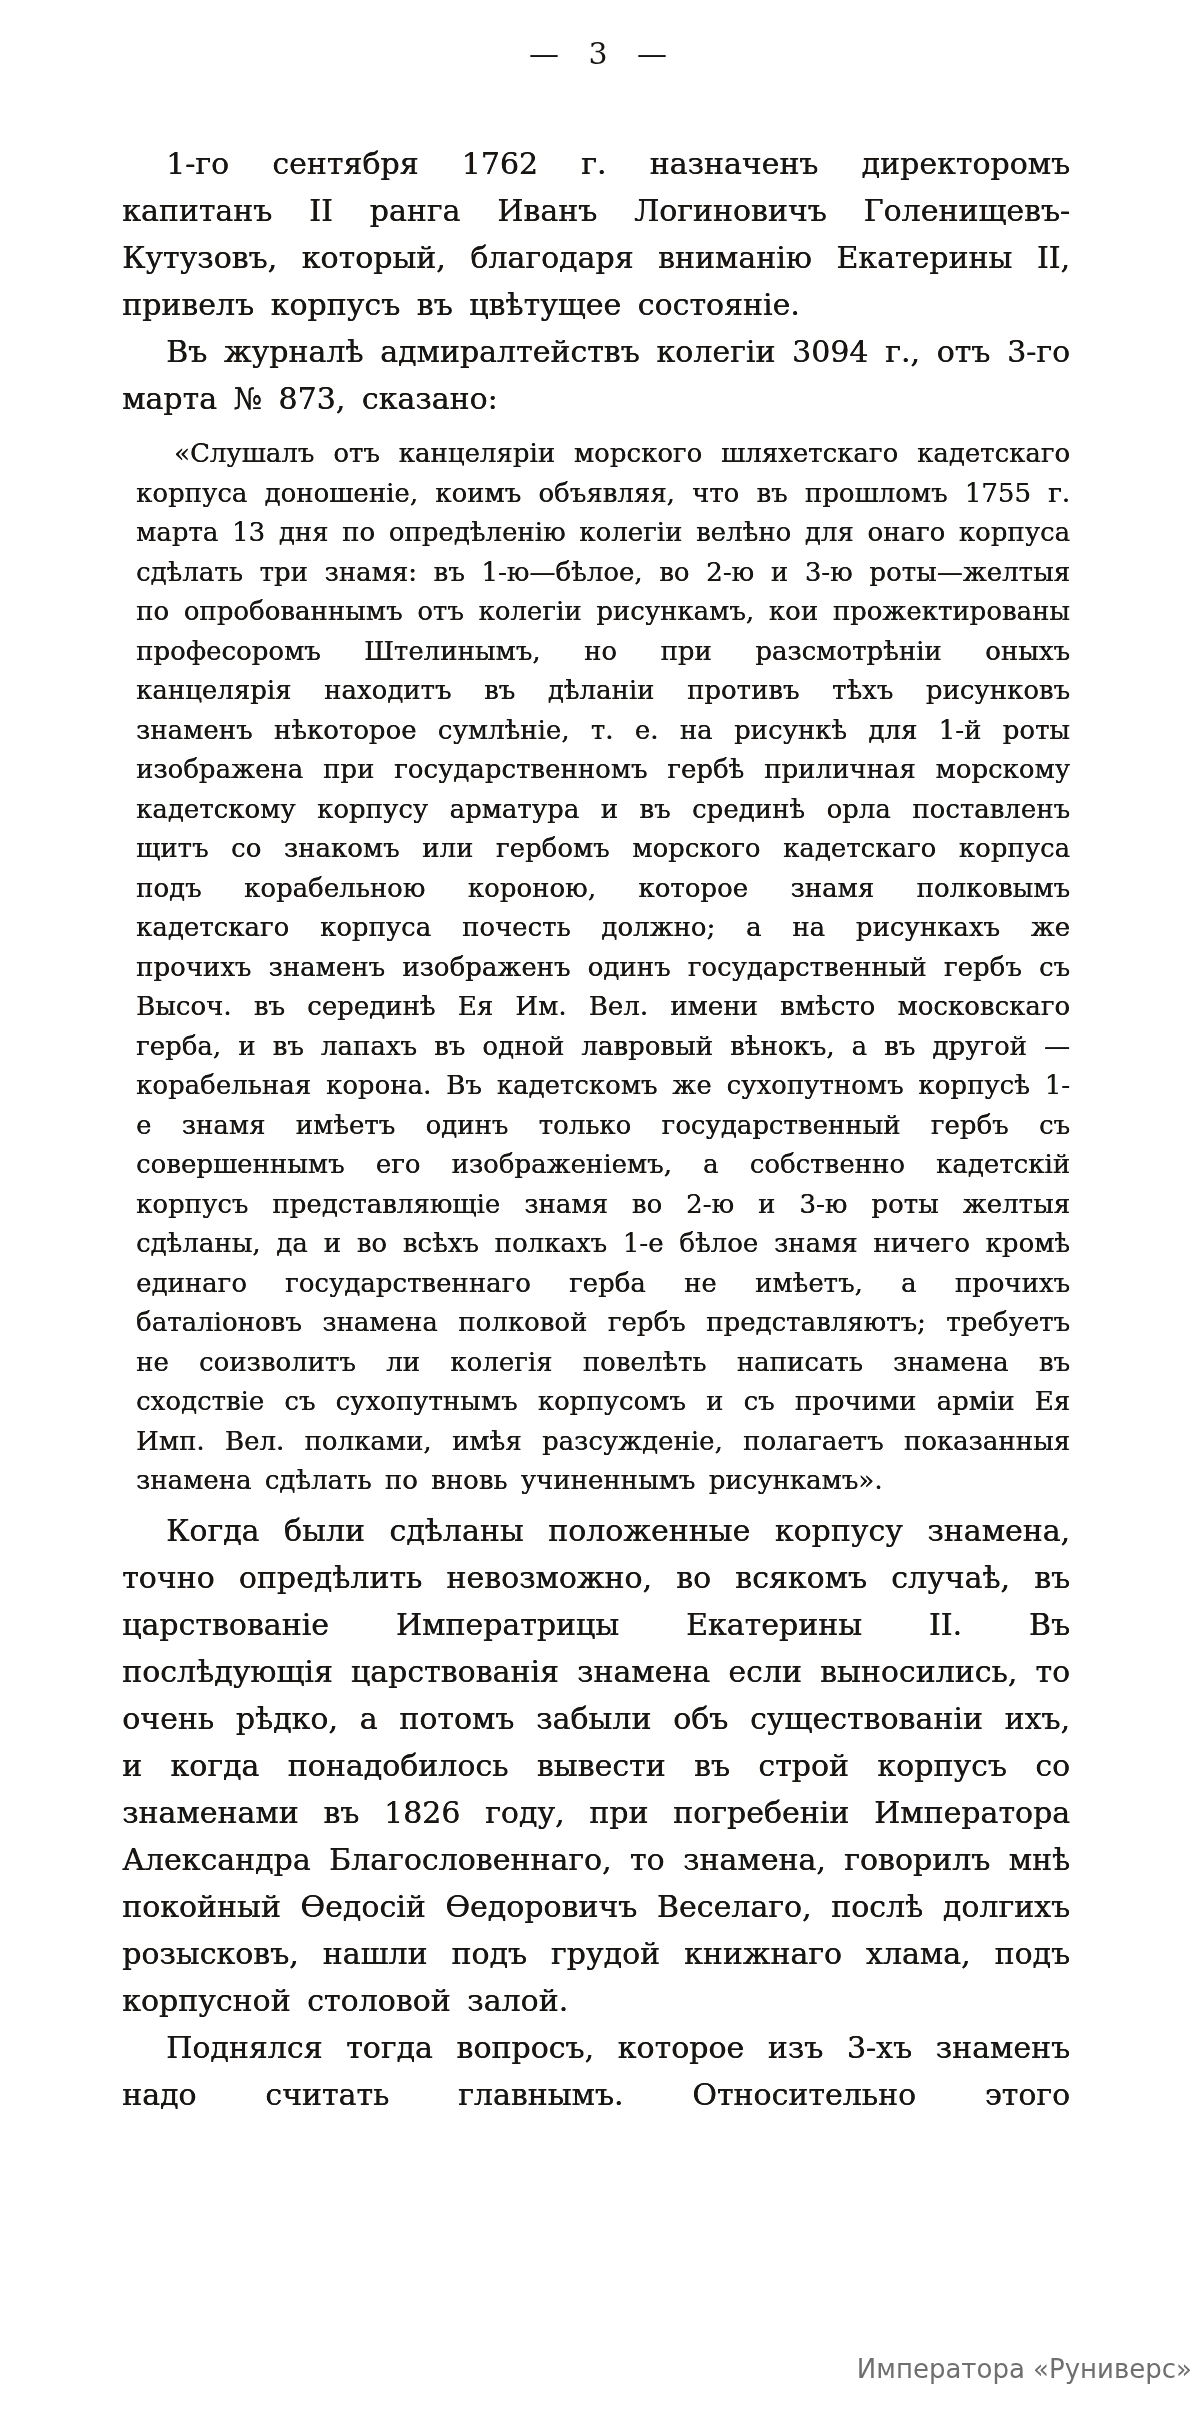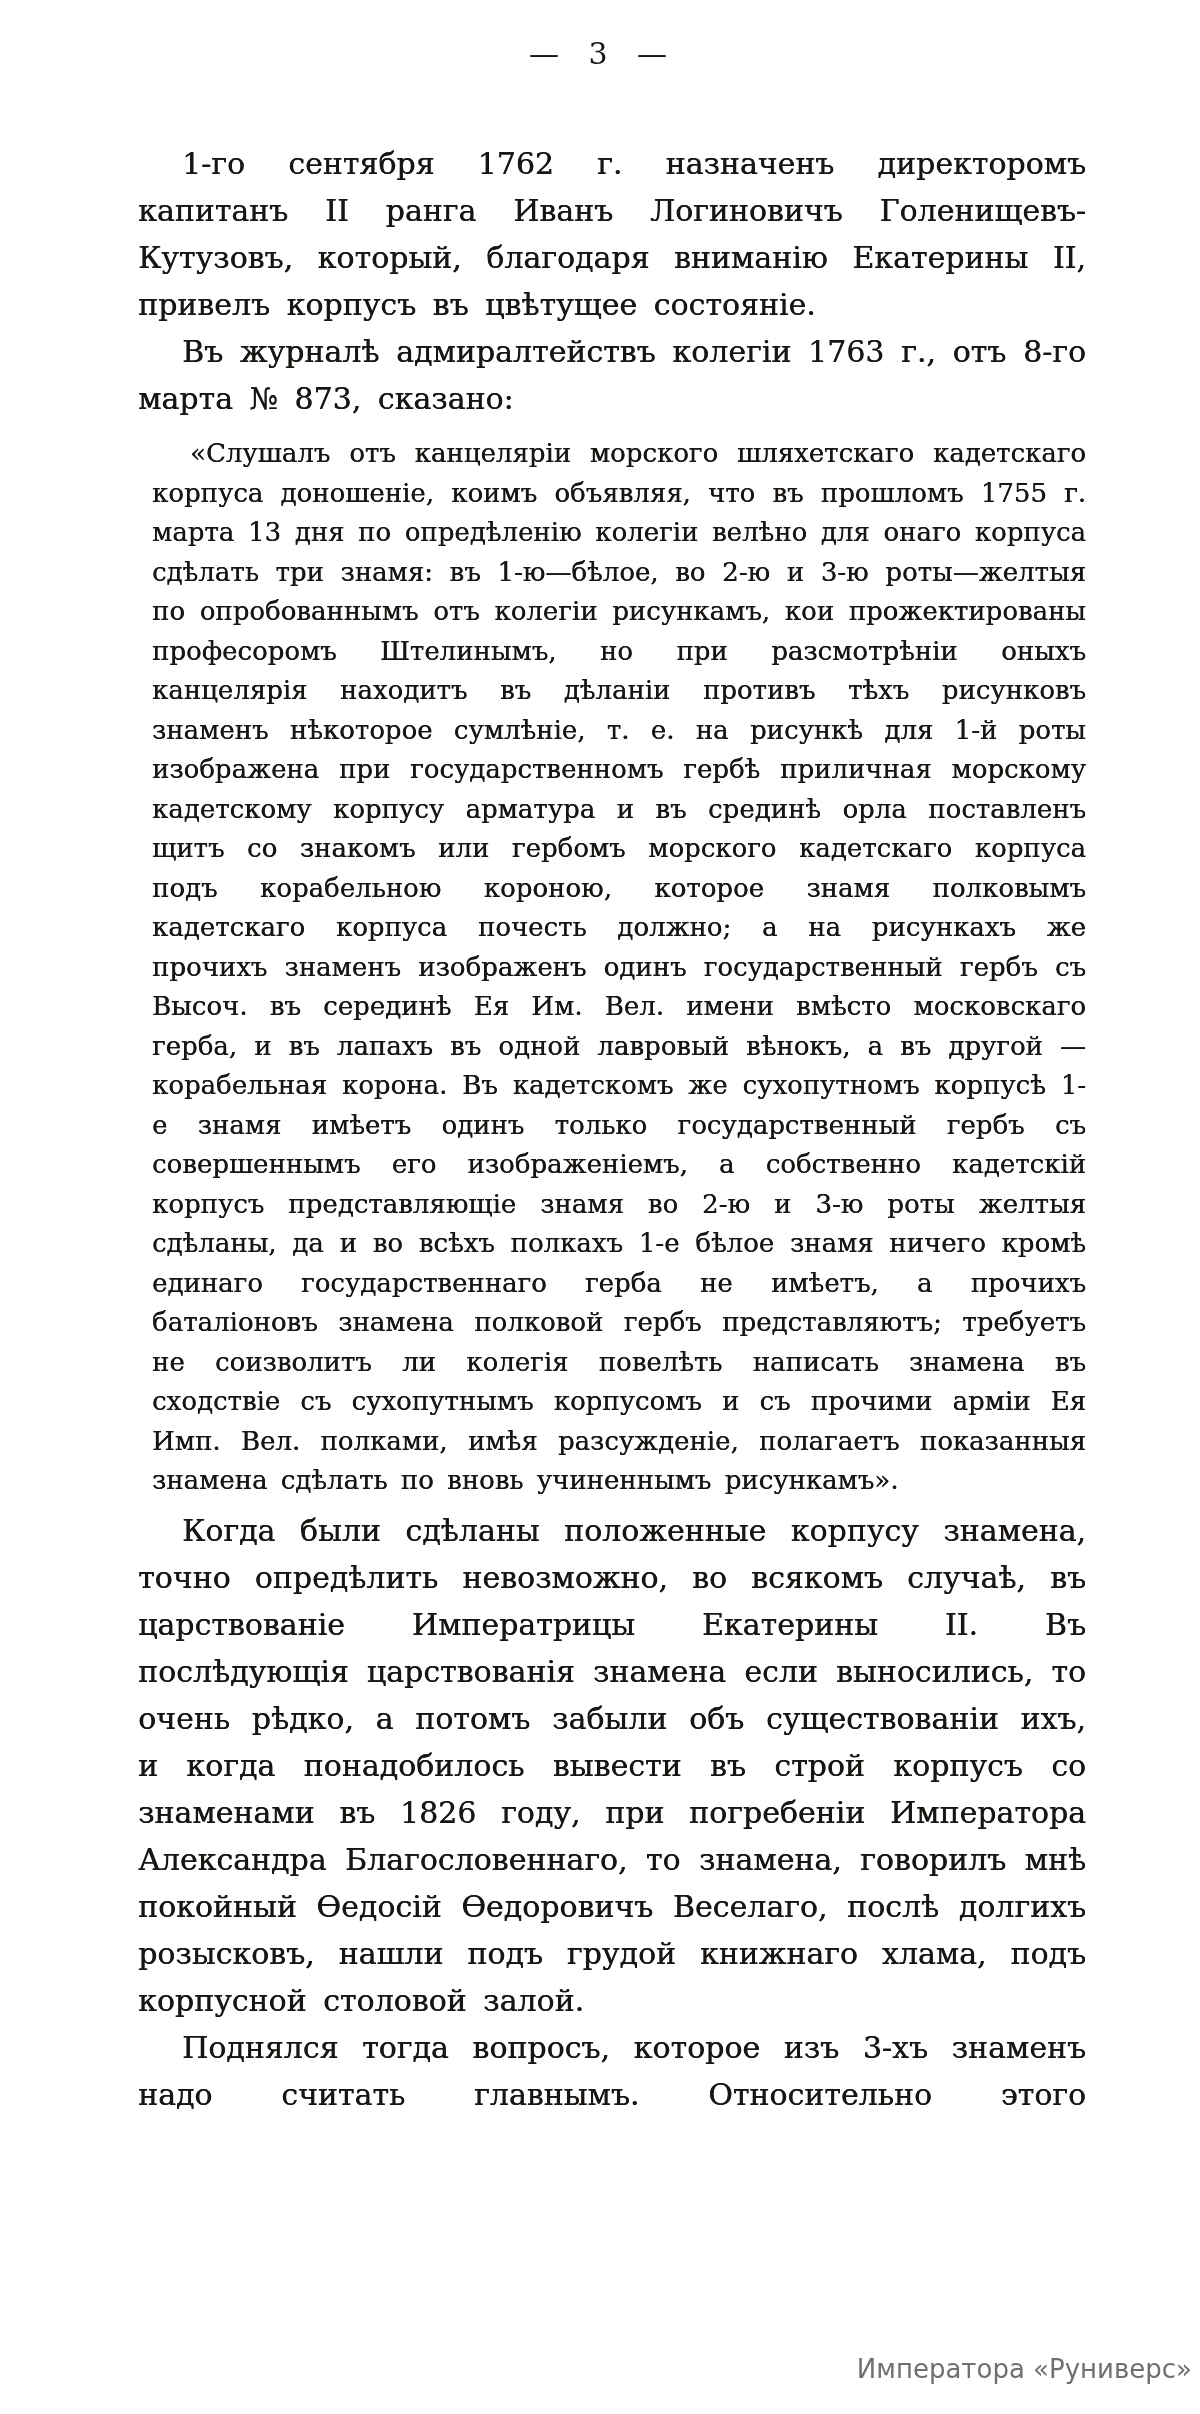--- a/index.html
+++ b/index.html
@@ -26,21 +26,21 @@
     width: 100%;
     text-align: center;
     font-size: 30px;
     letter-spacing: 4px;
     word-spacing: 12px;
     color: #181512;
   }
   .content {
     position: absolute;
     top: 140px;
-    left: 138px;
+    left: 122px;
     width: 948px;
   }
   p { margin: 0; text-align: justify; }
   p.body {
     font-size: 30px;
     line-height: 47px;
     text-indent: 44px;
     word-spacing: 7px;
     text-shadow: 0.4px 0 0 #181512;
   }
@@ -67,21 +67,21 @@
 <body>
 
 <div class="page">
 
   <div class="page-number">— 3 —</div>
 
   <div class="content">
 
     <p class="body">1-го сентября 1762 г. назначенъ директоромъ капитанъ II ранга Иванъ Логиновичъ Голенищевъ-Кутузовъ, который, благодаря вниманію Екатерины II, привелъ корпусъ въ цвѣтущее состояніе.</p>
 
-    <p class="body">Въ журналѣ адмиралтействъ колегіи 1763 г., отъ 8-го марта № 873, сказано:</p>
+    <p class="body">Въ журналѣ адмиралтействъ колегіи 3094 г., отъ 3-го марта № 873, сказано:</p>
 
     <p class="quote">«Слушалъ отъ канцеляріи морского шляхетскаго кадетскаго корпуса доношеніе, коимъ объявляя, что въ прошломъ 1755 г. марта 13 дня по опредѣленію колегіи велѣно для онаго корпуса сдѣлать три знамя: въ 1-ю—бѣлое, во 2-ю и 3-ю роты—желтыя по опробованнымъ отъ колегіи рисункамъ, кои прожектированы професоромъ Штелинымъ, но при разсмотрѣніи оныхъ канцелярія находитъ въ дѣланіи противъ тѣхъ рисунковъ знаменъ нѣкоторое сумлѣніе, т. е. на рисункѣ для 1-й роты изображена при государственномъ гербѣ приличная морскому кадетскому корпусу арматура и въ срединѣ орла поставленъ щитъ со знакомъ или гербомъ морского кадетскаго корпуса подъ корабельною короною, которое знамя полковымъ кадетскаго корпуса почесть должно; а на рисункахъ же прочихъ знаменъ изображенъ одинъ государственный гербъ съ Высоч. въ серединѣ Ея Им. Вел. имени вмѣсто московскаго герба, и въ лапахъ въ одной лавровый вѣнокъ, а въ другой — корабельная корона. Въ кадетскомъ же сухопутномъ корпусѣ 1-е знамя имѣетъ одинъ только государственный гербъ съ совершеннымъ его изображеніемъ, а собственно кадетскій корпусъ представляющіе знамя во 2-ю и 3-ю роты желтыя сдѣланы, да и во всѣхъ полкахъ 1-е бѣлое знамя ничего кромѣ единаго государственнаго герба не имѣетъ, а прочихъ баталіоновъ знамена полковой гербъ представляютъ; требуетъ не соизволитъ ли колегія повелѣть написать знамена въ сходствіе съ сухопутнымъ корпусомъ и съ прочими арміи Ея Имп. Вел. полками, имѣя разсужденіе, полагаетъ показанныя знамена сдѣлать по вновь учиненнымъ рисункамъ».</p>
 
     <p class="body">Когда были сдѣланы положенные корпусу знамена, точно опредѣлить невозможно, во всякомъ случаѣ, въ царствованіе Императрицы Екатерины II. Въ послѣдующія царствованія знамена если выносились, то очень рѣдко, а потомъ забыли объ существованіи ихъ, и когда понадобилось вывести въ строй корпусъ со знаменами въ 1826 году, при погребеніи Императора Александра Благословеннаго, то знамена, говорилъ мнѣ покойный Ѳедосій Ѳедоровичъ Веселаго, послѣ долгихъ розысковъ, нашли подъ грудой книжнаго хлама, подъ корпусной столовой залой.</p>
 
     <p class="body justify-last">Поднялся тогда вопросъ, которое изъ 3-хъ знаменъ надо считать главнымъ. Относительно этого</p>
 
   </div>
 
   <div class="watermark">Императора «Руниверс»</div>

